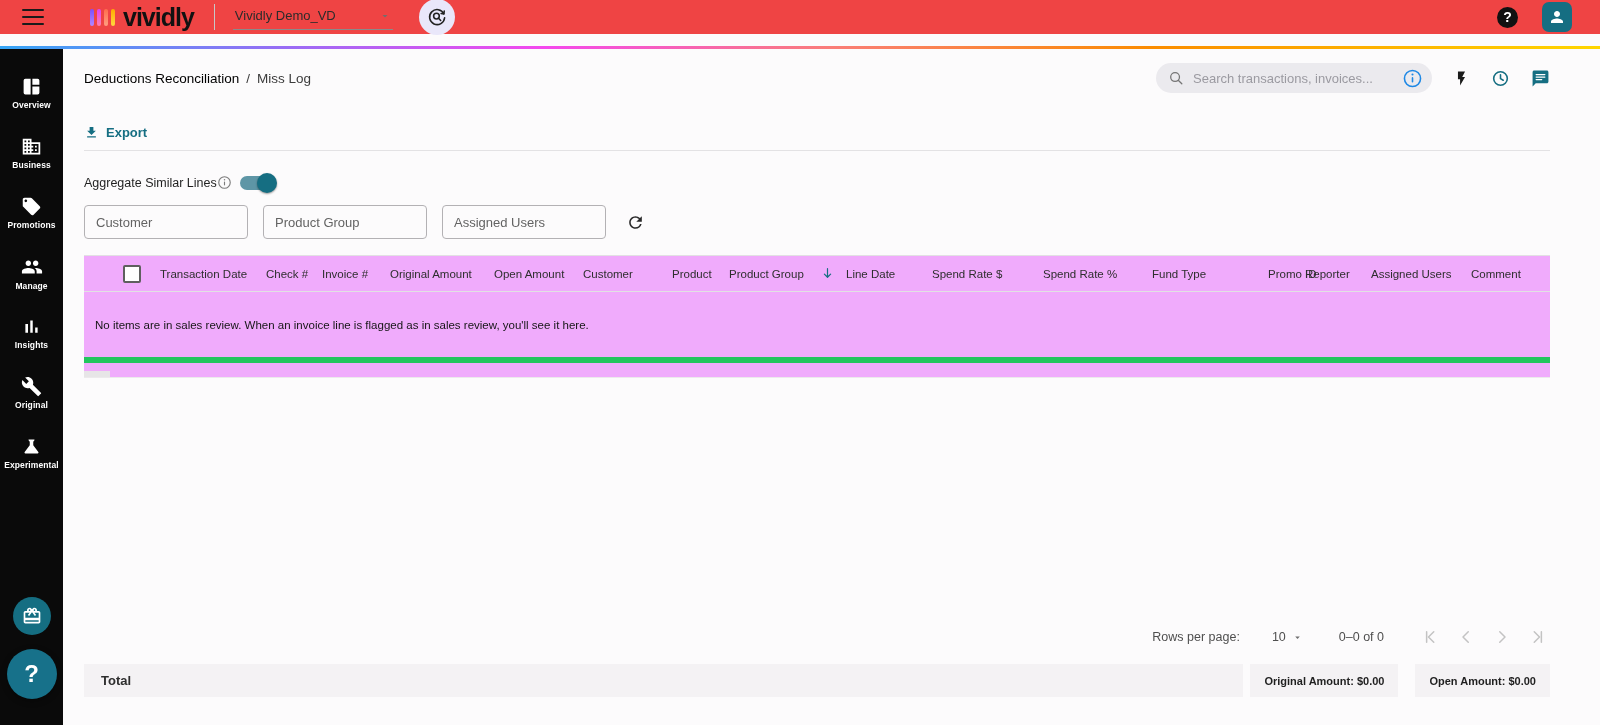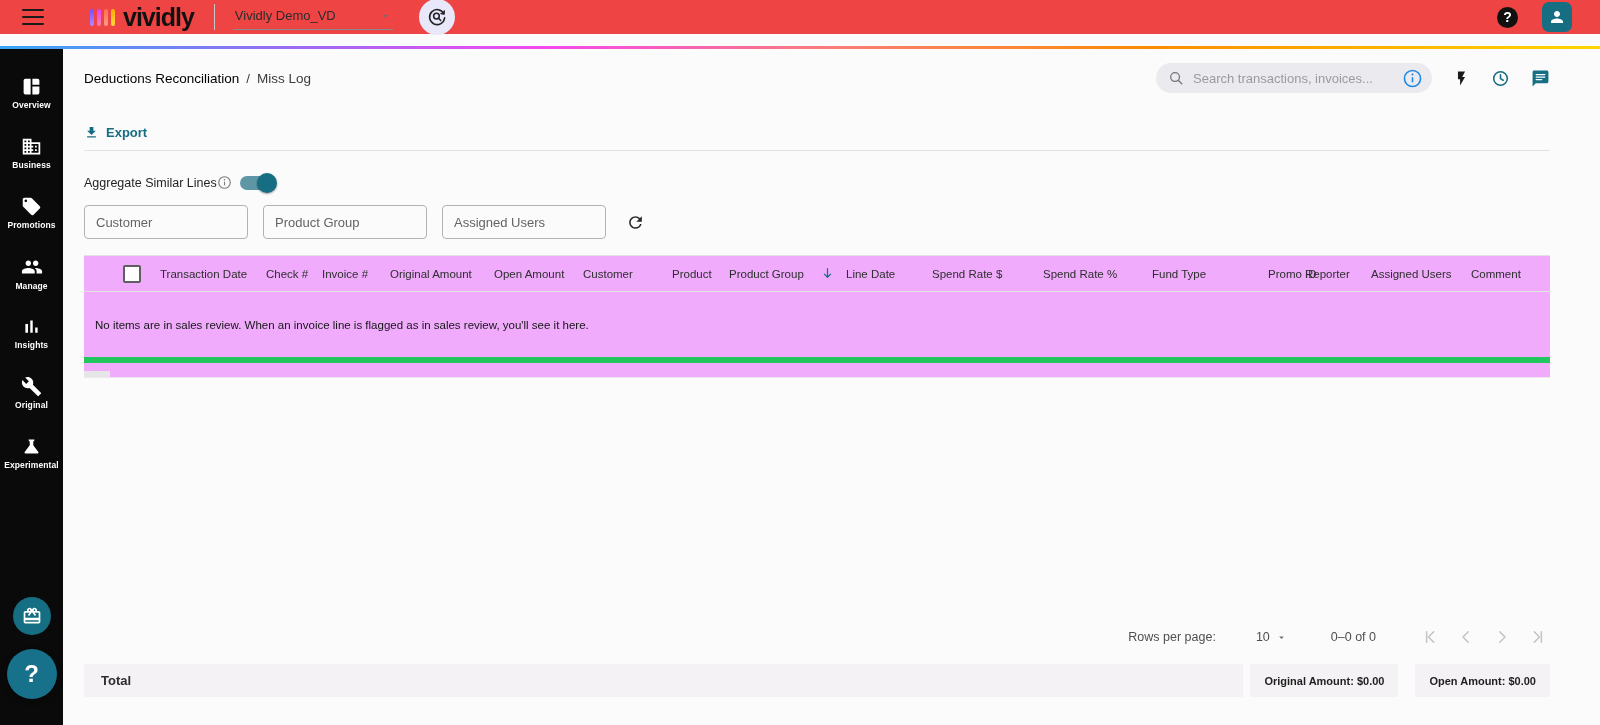--- a/index.html
+++ b/index.html
@@ -103,21 +103,21 @@
   .checkbox { width:18px; height:18px; border:2px solid #5f5f5f; border-radius:2px; background:#fff;
               cursor:pointer; }
   .empty-row { height:71px; display:flex; align-items:center; padding-left:11px;
                border-bottom:6px solid #22c55e; }
   .empty-msg { font-size:11.5px; color:#161616; }
   .stub-row { height:15px; position:relative; border-bottom:1px solid #eceaec; }
   .stub { position:absolute; left:0; bottom:0; width:26px; height:6px; background:#e7e5e7; }
 
   
   .row-pagination { margin-top:245px; height:28px; display:flex; align-items:center;
-                    justify-content:flex-end; gap:12px; color:#4f4f4f; font-size:12.5px; }
+                    justify-content:flex-end; gap:4px; color:#4f4f4f; font-size:12.5px; }
   .rpp-label { margin-right:28px; }
   .rpp-select { display:flex; align-items:center; gap:6px; cursor:pointer; margin-right:32px; }
   .range { margin-right:30px; }
   .pg-btns { display:flex; align-items:center; gap:12px; }
   .pg-btn { width:24px; height:24px; display:flex; align-items:center; justify-content:center;
             cursor:default; }
 
   
   .row-footer { margin-top:13px; height:33px; display:flex; align-items:stretch; }
   .seg { background:#f4f2f4; display:flex; align-items:center; }

